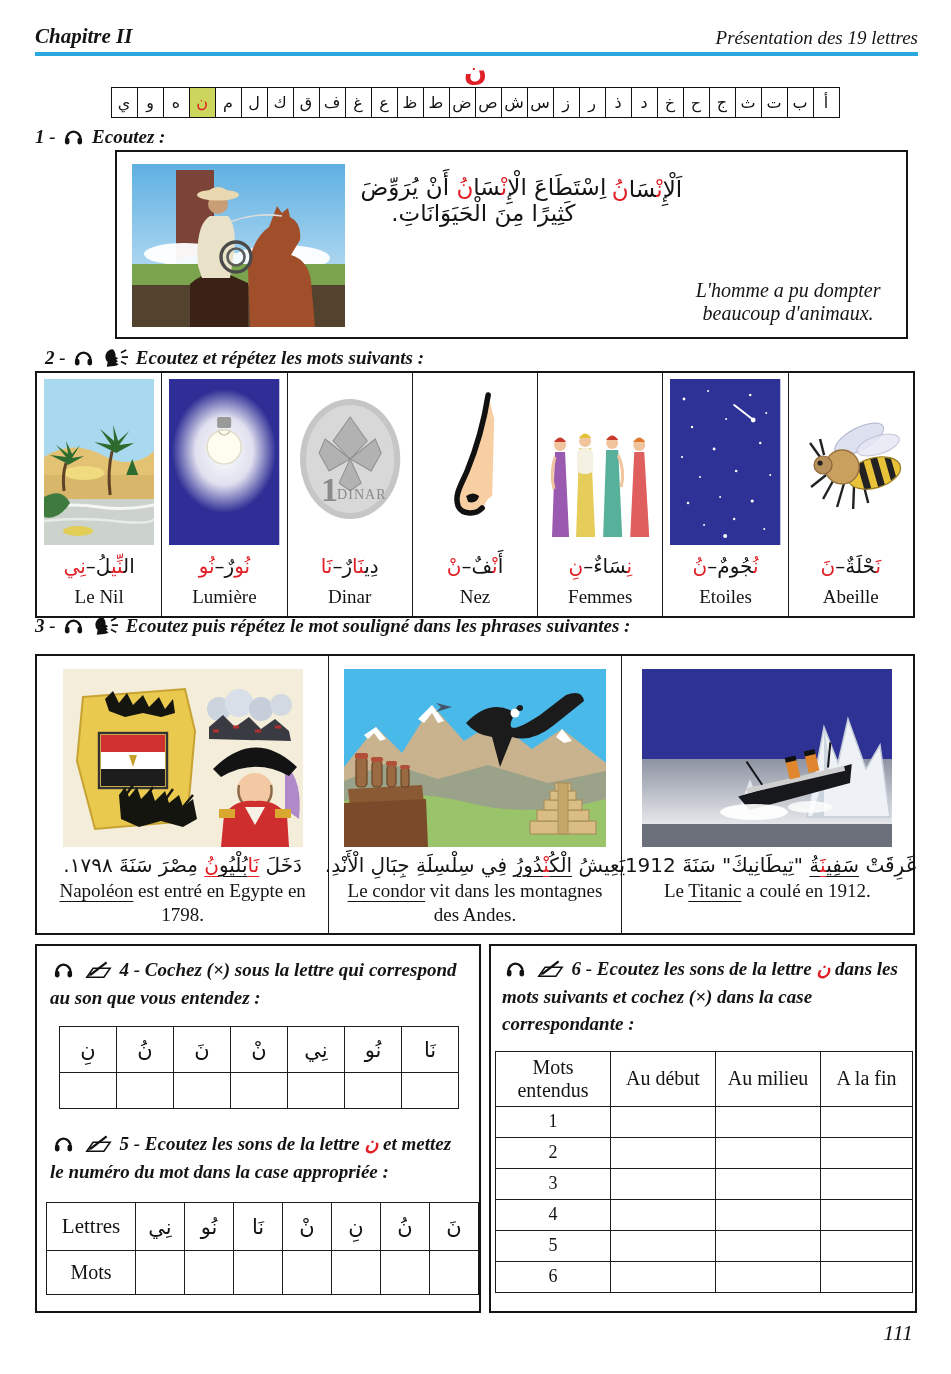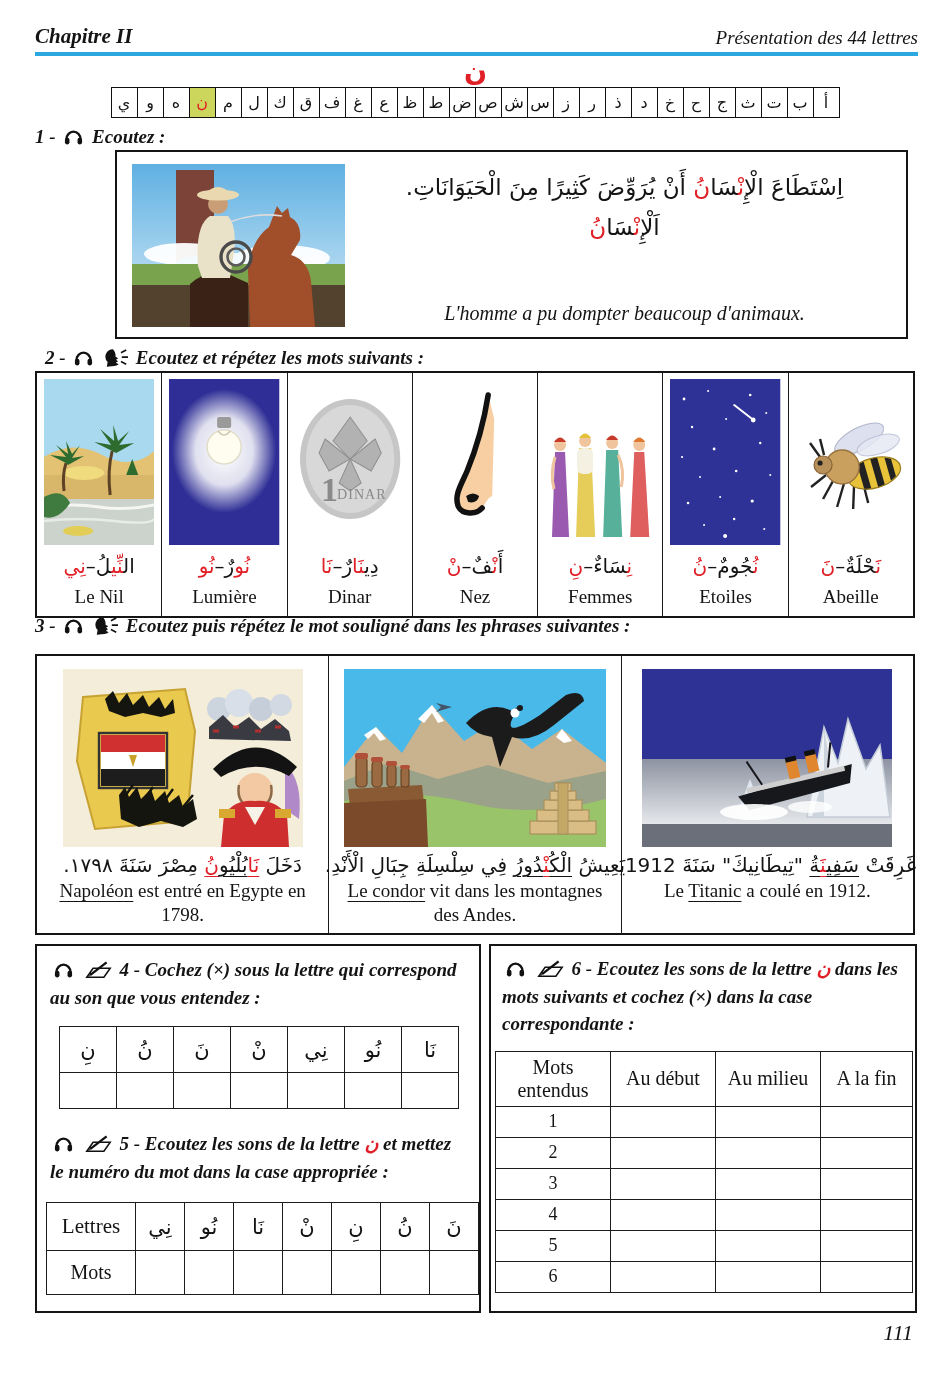--- a/index.html
+++ b/index.html
@@ -27,21 +27,21 @@
   .sec-head{font-weight:bold;font-style:italic;font-size:19px;line-height:1.45}
   .sec-head .icon{margin:0 3px;vertical-align:-4px}
   .nowrap{white-space:nowrap}
   .icon{display:inline-block}
 
   
   .sh1{left:35px;top:123px}
   .box1{left:115px;top:150px;width:793px;height:189px;border:2.5px solid #151515}
   .photo1{position:absolute;left:15px;top:12px;width:213px;height:163px}
   .box1-right{position:absolute;left:238px;right:12px;top:10px;bottom:12px;
-              display:flex;flex-direction:column;align-items:center}
+              display:flex;flex-direction:row;}
   .s1sent{font-size:23px;margin-top:12px;text-align:center}
   .s1word{font-size:23px;margin-top:14px;text-align:center}
   .s1fr{font-size:20px;font-style:italic;margin-top:auto;text-align:center}
 
   
   .sh2{left:45px;top:344px}
   .t2{left:35px;top:371px;width:880px;height:247px;border:2.5px solid #151515;display:flex}
   .t2cell{flex:1;display:flex;flex-direction:column;border-left:1.6px solid #1a1a1a;min-width:0}
   .t2cell:first-child{border-left:none}
   .t2img{height:172px;padding:6px 7px 0 7px}
@@ -106,21 +106,21 @@
       <path d="M2 19 L9 9 L28 9 L21 19 Z" fill="#fff" stroke="#111" stroke-width="1.7"></path>
       <path d="M6 16.5 L24 2.5" stroke="#111" stroke-width="2.6"></path>
       <path d="M4 19 L8 15.5 L6 14 Z" fill="#111"></path>
     </symbol>
   </defs>
 </svg>
 
 <div class="page">
 
   <div class="abs hdr-left">Chapitre II</div>
-  <div class="abs hdr-right">Présentation des 44 lettres</div>
+  <div class="abs hdr-right">Présentation des 19 lettres</div>
   <div class="abs rule"></div>
 
   <div class="abs big-letter ar" lang="ar">ن</div>
 
   <div class="abs alpha ar" dir="rtl" lang="ar">
       <span class="abox">أ</span>
       <span class="abox">ب</span>
       <span class="abox">ت</span>
       <span class="abox">ث</span>
       <span class="abox">ج</span>

